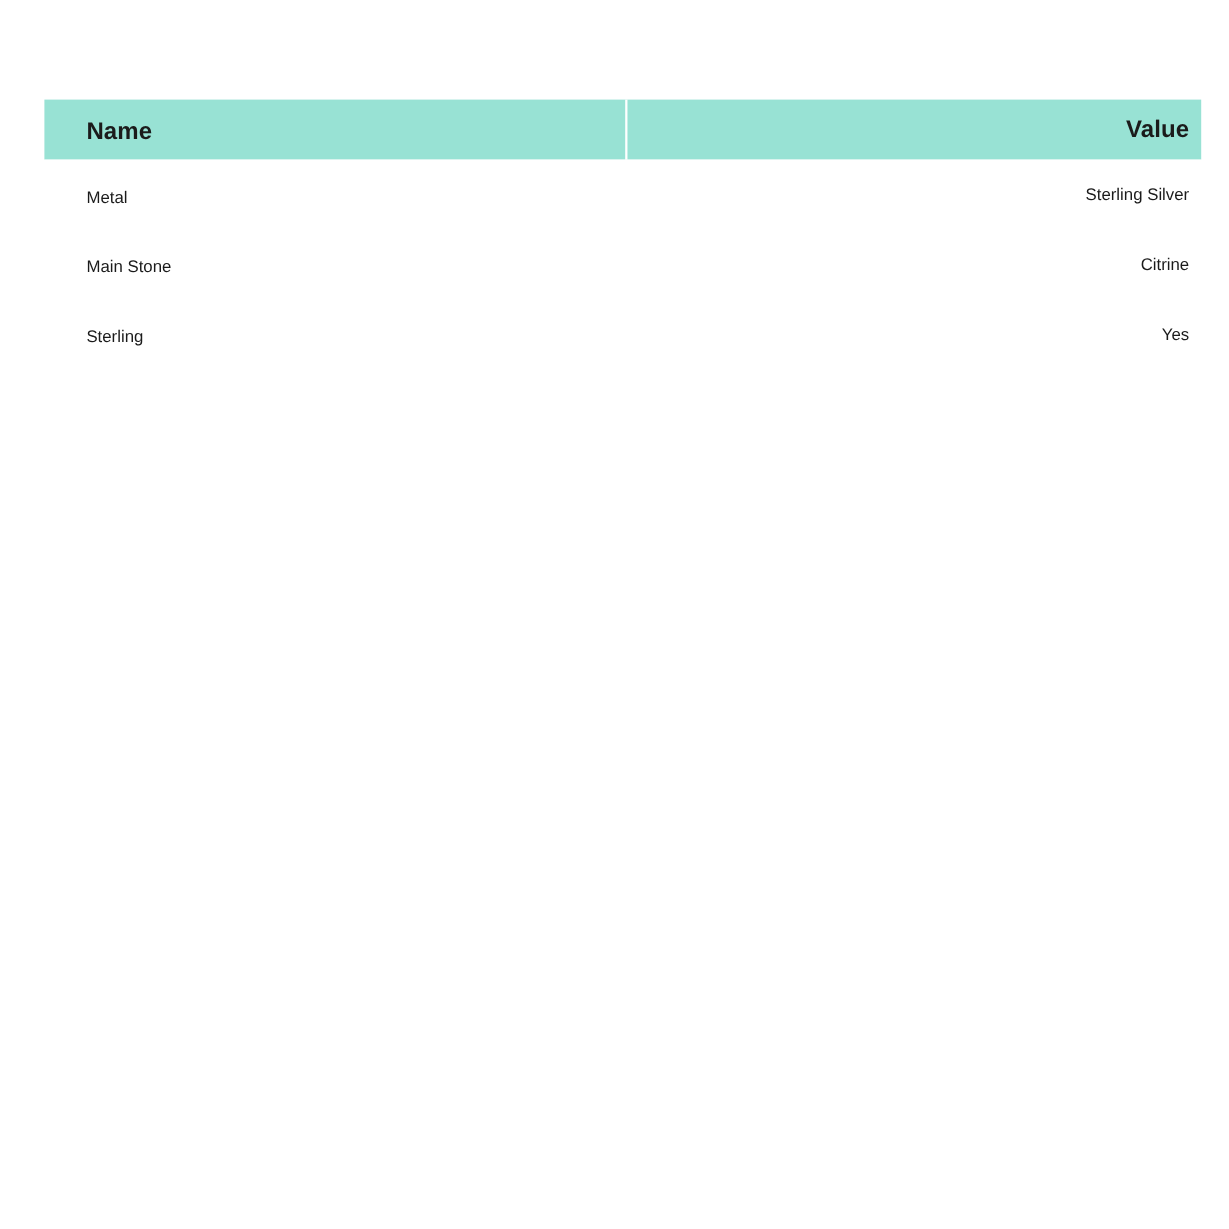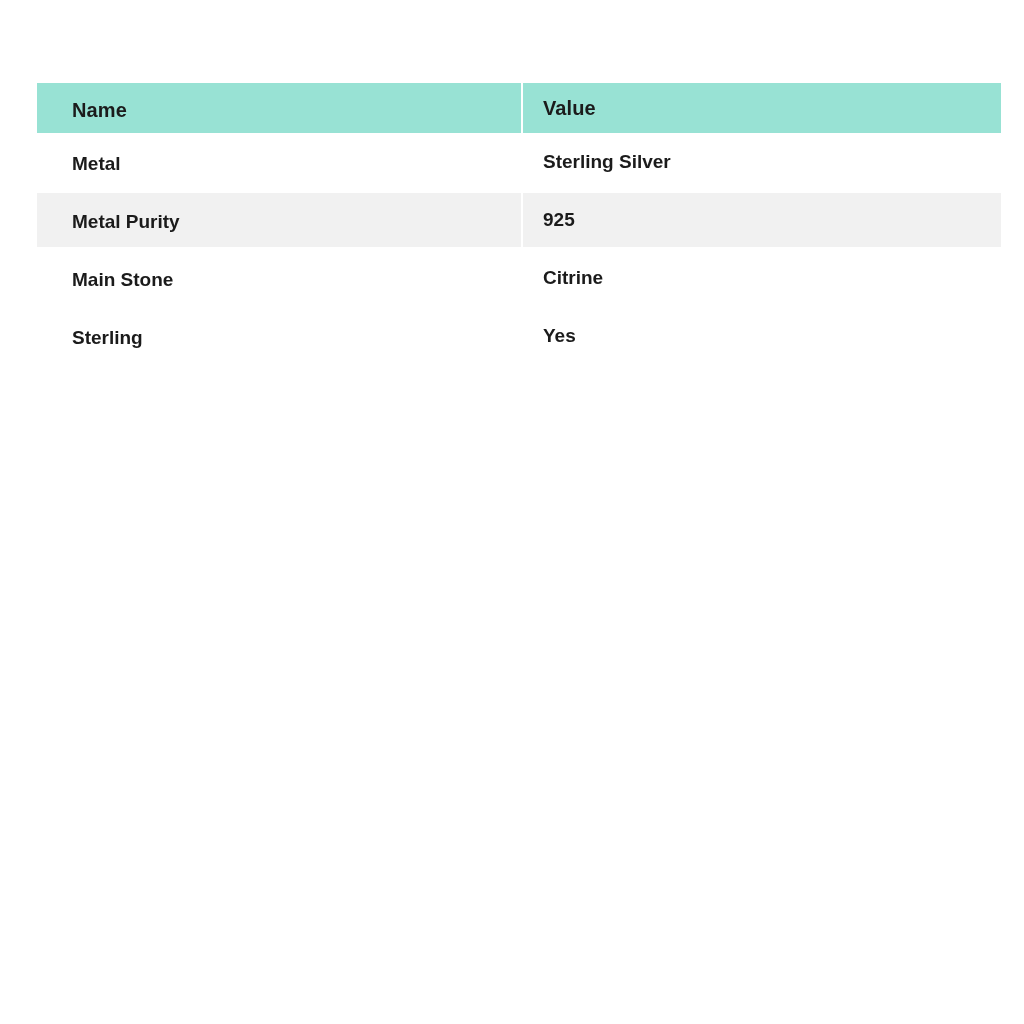--- a/index.html
+++ b/index.html
@@ -41,32 +41,33 @@
 
   .props-table th {
     background: #98e2d4;
     height: 50px;
     font-size: 20px;
     font-weight: 600;
     letter-spacing: 0.1px;
   }
   .props-table td {
     height: 58px;
-    font-size: 19px;
-    font-weight: 700;
+    font-size: 14px;
+    font-weight: 400;
     background: #ffffff;
   }
   .props-table th.name-cell,
   .props-table td.name-cell {
     padding: 4px 10px 0 35px;
     border-right: 2px solid #ffffff;
   }
   .props-table th.value-cell,
   .props-table td.value-cell {
     padding: 0 10px 0 20px;
+    text-align: right;
   }
   .props-table tr.alt td {
     background: #f1f1f1;
     border-top: 2px solid #ffffff;
     border-bottom: 2px solid #ffffff;
   }
 </style>
 </head>
 <body>
 
@@ -80,24 +81,20 @@
       <tr>
         <th class="name-cell">Name</th>
         <th class="value-cell">Value</th>
       </tr>
     </thead>
     <tbody>
       <tr>
         <td class="name-cell">Metal</td>
         <td class="value-cell">Sterling Silver</td>
       </tr>
-      <tr class="alt">
-        <td class="name-cell">Metal Purity</td>
-        <td class="value-cell">925</td>
-      </tr>
       <tr>
         <td class="name-cell">Main Stone</td>
         <td class="value-cell">Citrine</td>
       </tr>
       <tr>
         <td class="name-cell">Sterling</td>
         <td class="value-cell">Yes</td>
       </tr>
     </tbody>
   </table>

